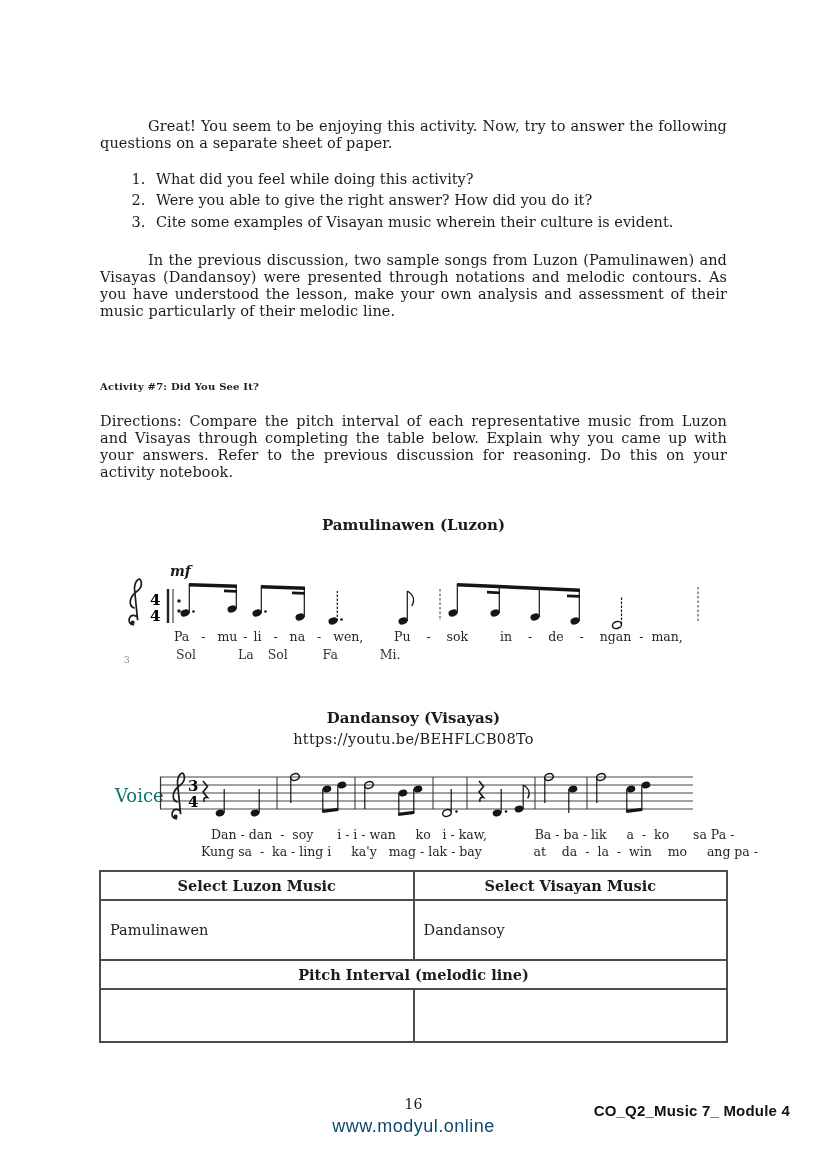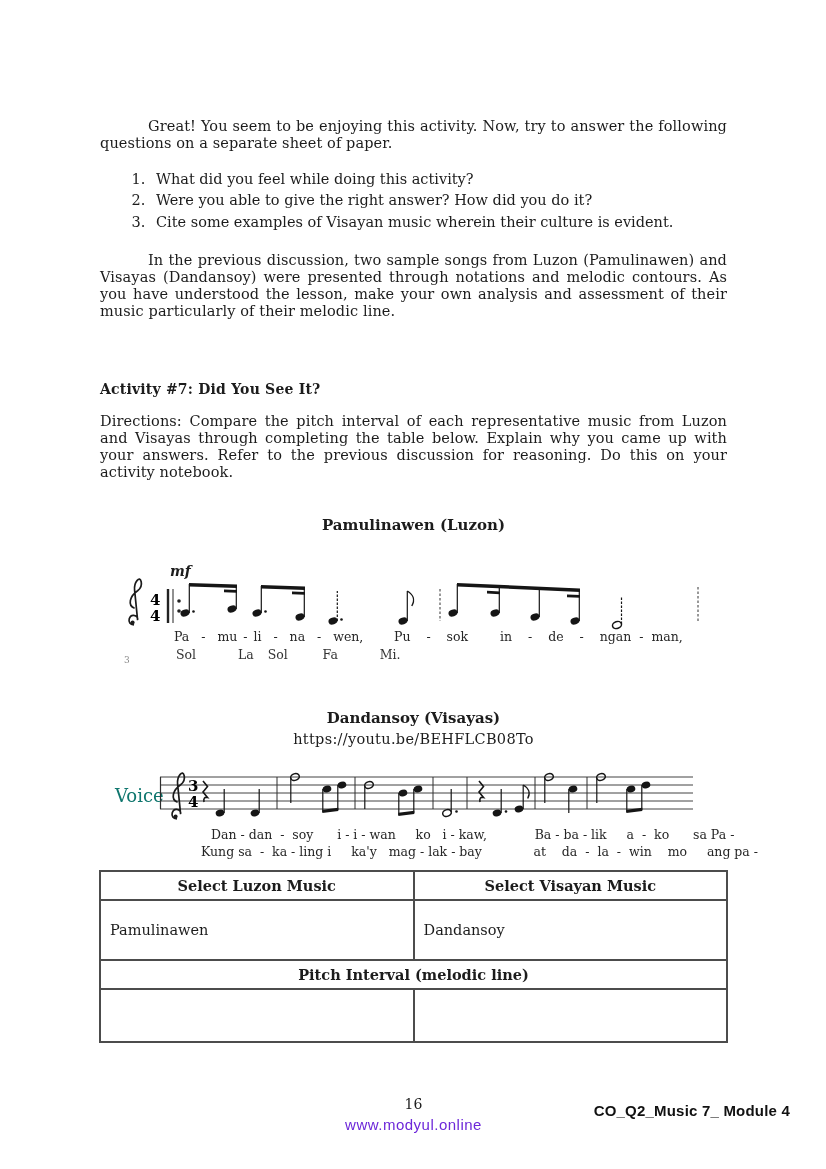--- a/index.html
+++ b/index.html
@@ -11,21 +11,21 @@
     color:#1c1c1c;
   }
   .abs { position:absolute; }
   .body-text {
     font-size:14.5px; line-height:17px; text-align:justify;
     letter-spacing:0.1px;
   }
   .indent { text-indent:48px; }
   .q-list { margin-left:26px; padding-left:24px; }
   .q-list li { padding-left:6px; line-height:21.3px; font-size:14.5px; }
-  .heading { font-size:14px; font-weight:bold; letter-spacing:0.2px; }
+  .heading { font-size:10px; font-weight:bold; letter-spacing:0.2px; }
   .centered-block { left:100px; width:627px; text-align:center; }
   .song-title { font-size:15px; font-weight:bold; }
   .song-url { font-size:14.5px; letter-spacing:0.3px; }
   .figure { position:absolute; }
   .lyr { position:absolute; white-space:pre; font-size:12.5px; color:#262626; }
   .sol { position:absolute; white-space:pre; font-size:12.5px; color:#333; }
   .dyn { position:absolute; font-style:italic; font-weight:bold; font-size:14px; }
   .voice-label { position:absolute; font-size:18px; color:#0f766e; }
   .margin-mark { position:absolute; font-size:9px; color:#8a8a8a; }
   table.answers {
@@ -34,21 +34,21 @@
   table.answers th, table.answers td {
     border:2px solid #4c4c4c; font-size:14.5px; vertical-align:top;
   }
   table.answers th { font-weight:bold; text-align:center; padding:5px 22px; }
   table.answers td { text-align:left; padding:21px 9px; }
   .row-values td { height:55px; }
   .row-empty td { height:53px; }
   .footer-page { font-size:14px; }
   .footer-watermark {
     font-family:"Liberation Sans","DejaVu Sans",sans-serif;
-    font-size:15px; color:#6d28d9; letter-spacing:0.5px;
+    font-size:18px; color:#0c4a6e; letter-spacing:0.5px;
   }
   .footer-module {
     font-family:"Liberation Sans","DejaVu Sans",sans-serif;
     font-size:15px; font-weight:bold; color:#111; letter-spacing:0.2px;
   }
   svg text.tsig {
     font-family:"DejaVu Serif",serif; font-size:15px; font-weight:bold;
   }
 </style>
 </head>

